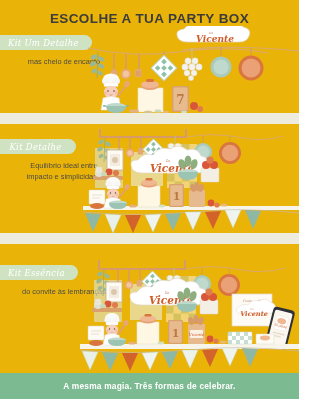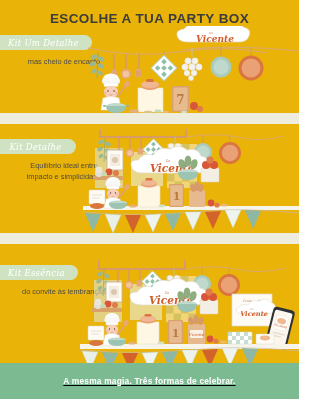--- a/index.html
+++ b/index.html
@@ -63,23 +63,23 @@
 
   
   .illo { position:absolute; right:0; }
   .sec1 .illo { top:-2px; left:88px; width:211px; height:88px; }
   .sec2 .illo { top:-4px; left:83px; width:216px; height:116px; }
   .sec3 .illo { top:-6px; left:80px; width:219px; height:136px; }
   .illo svg { display:block; width:100%; height:100%; }
 
   
   .footer {
-    position:absolute; left:0; bottom:0; width:299px; height:36px;
+    position:absolute; left:0; bottom:0; width:299px; height:26px;
     background:#7cba92;
-    display:flex; align-items:center; justify-content:center;text-decoration:underline;
+    display:flex; align-items:center; justify-content:center;
   }
   .footer-text {
     color:#ffffff; font-size:8.4px; font-weight:bold; letter-spacing:.2px;
   }
 </style>
 </head>
 <body>
 
 <div class="page">
 

